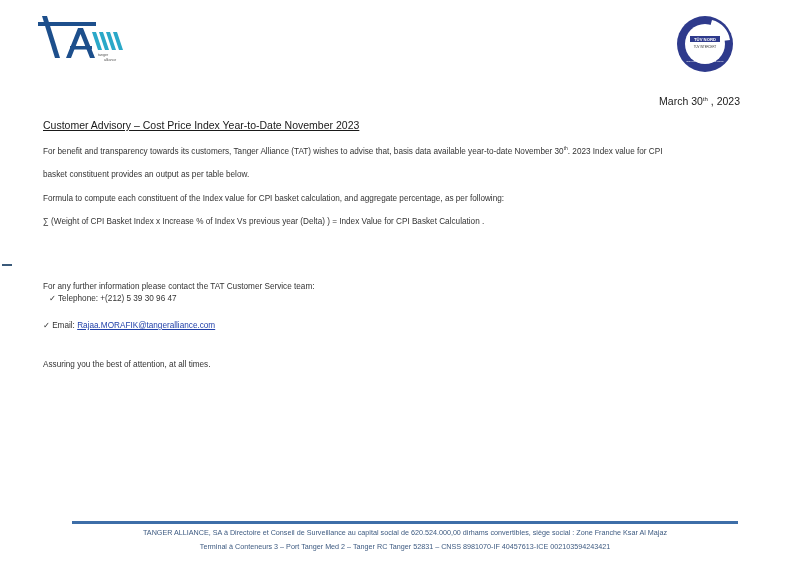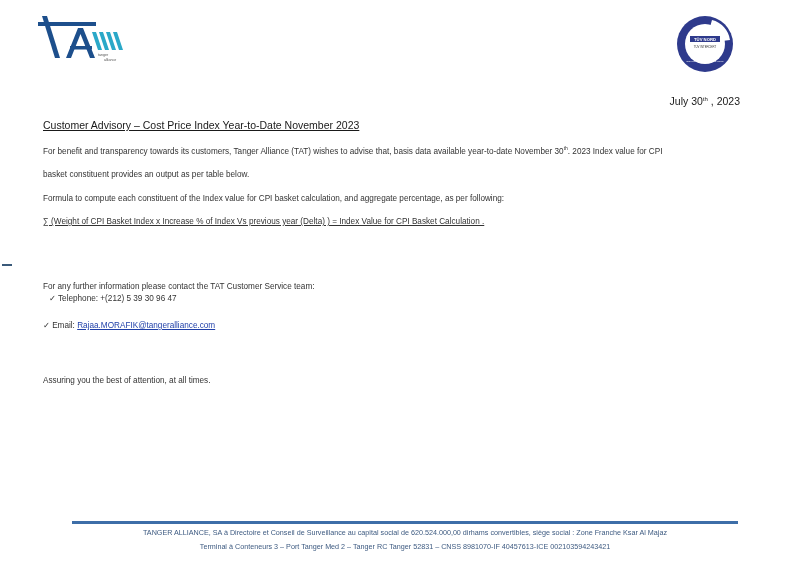--- a/index.html
+++ b/index.html
@@ -69,29 +69,29 @@
     <circle cx="33" cy="30" r="20" fill="#ffffff"></circle>
     <path d="M40 6 A24 24 0 0 1 58 26 L50 27 A16 16 0 0 0 38 13 Z" fill="#ffffff"></path>
     <rect x="18" y="22" width="30" height="6" fill="#2e3a8c"></rect>
     <text x="33" y="26.8" font-size="4.2" fill="#ffffff" text-anchor="middle" font-weight="bold" font-family="Liberation Sans, sans-serif">TÜV NORD</text>
     <text x="33" y="34" font-size="2.8" fill="#333" text-anchor="middle" font-family="Liberation Sans, sans-serif">TÜV INTERCERT</text>
     <text x="33" y="48" font-size="2.4" fill="#ffffff" text-anchor="middle" font-family="Liberation Sans, sans-serif">ISO 9001 · ISO 14001 · ISO 45001</text>
   </svg>
 </div>
 
 <div class="title">Customer Advisory – Cost Price Index Year-to-Date November 2023</div>
-<div class="date"><span>July 30</span><sup>th</sup><span> , 2023</span></div>
+<div class="date"><span>March 30</span><sup>th</sup><span> , 2023</span></div>
 
 <div class="para" style="top:145px;"><span>For benefit and transparency towards its customers, Tanger Alliance (TAT) wishes to advise that, basis data available year-to-date November 30</span><sup>th</sup><span>. 2023 Index value for CPI</span></div>
 <div class="para" style="top:170px;">basket constituent provides an output as per table below.</div>
 <div class="para" style="top:194px;">Formula to compute each constituent of the Index value for CPI basket calculation, and aggregate percentage, as per following:</div>
-<div class="para" style="top:217px;text-decoration:underline;">∑ (Weight of CPI Basket Index x Increase % of Index Vs previous year (Delta) ) = Index Value for CPI Basket Calculation .</div>
+<div class="para" style="top:217px;">∑ (Weight of CPI Basket Index x Increase % of Index Vs previous year (Delta) ) = Index Value for CPI Basket Calculation .</div>
 
 <div class="dash-mark"></div>
 
 <div class="para" style="top:282px;">For any further information please contact the TAT Customer Service team:</div>
 <div class="para" style="top:293px;margin-left:6px;">✓ Telephone: +(212) 5 39 30 96 47</div>
 <div class="para" style="top:320px;"><span>✓ Email: </span><a class="email-link">Rajaa.MORAFIK@tangeralliance.com</a></div>
-<div class="para" style="top:376px;">Assuring you the best of attention, at all times.</div>
+<div class="para" style="top:360px;">Assuring you the best of attention, at all times.</div>
 
 <div class="footer-rule"></div>
 <div class="footer-line" style="top:528px;">TANGER ALLIANCE, SA à Directoire et Conseil de Surveillance au capital social de 620.524.000,00 dirhams convertibles, siège social : Zone Franche Ksar Al Majaz</div>
 <div class="footer-line" style="top:542px;">Terminal à Conteneurs 3 – Port Tanger Med 2 – Tanger RC Tanger 52831 – CNSS 8981070-IF 40457613-ICE 002103594243421</div>
 
 </body></html>

